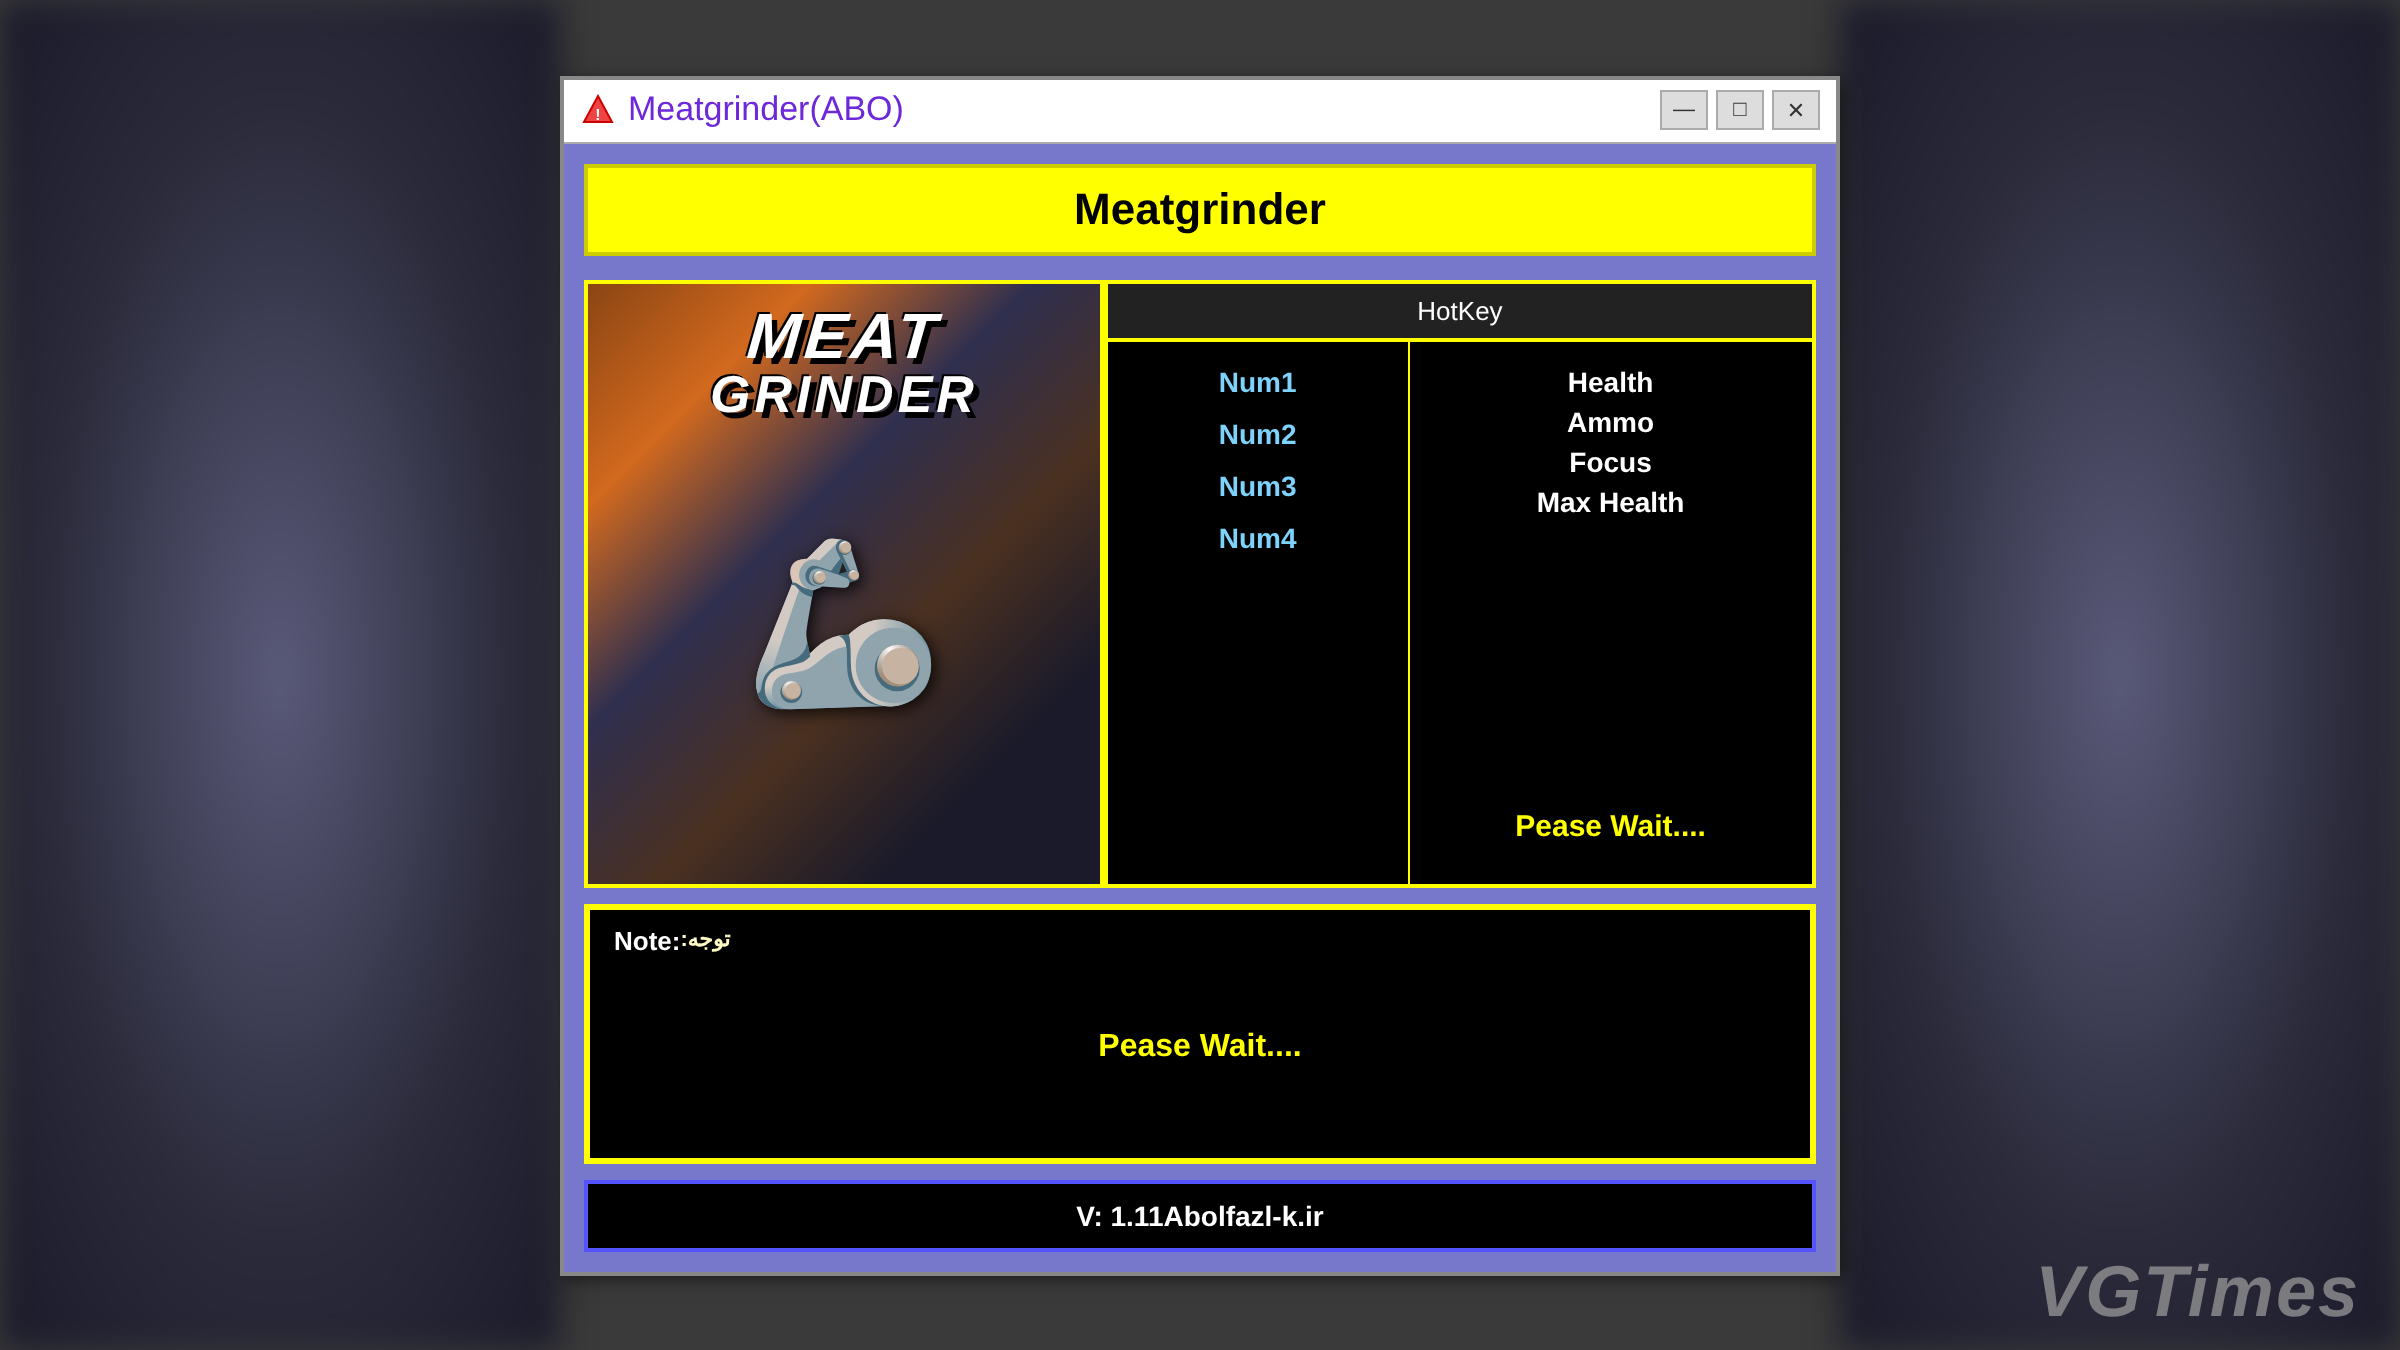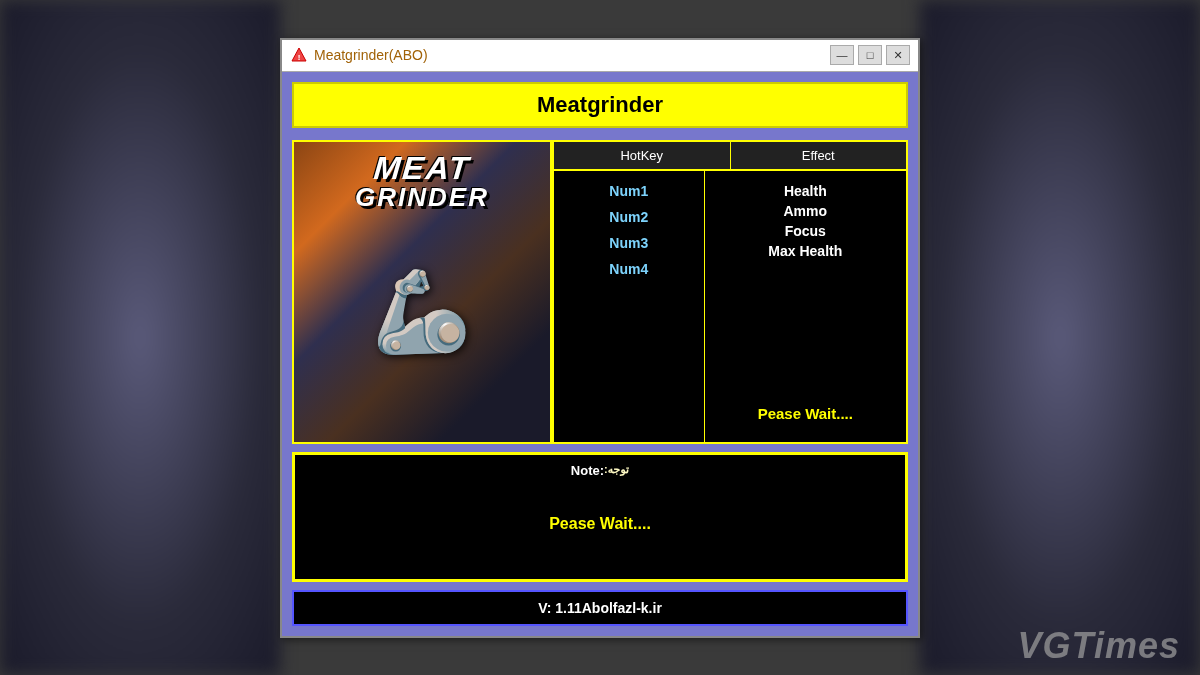--- a/index.html
+++ b/index.html
@@ -71,22 +71,22 @@
       justify-content: center;
     }
 
     .titlebar-icon svg {
       width: 16px;
       height: 16px;
     }
 
     .titlebar-title {
       flex: 1;
-      font-size: 14px;
-      color: #a16207;
+      font-size: 17px;
+      color: #6d28d9;
     }
 
     .titlebar-controls {
       display: flex;
       gap: 4px;
     }
 
     .titlebar-btn {
       width: 24px;
       height: 20px;
@@ -269,21 +269,21 @@
       border: 3px solid #ffff00;
       padding: 8px 12px;
       min-height: 130px;
       margin-bottom: 8px;
       display: flex;
       flex-direction: column;
     }
 
     .note-header {
       display: flex;
-      justify-content: center;
+      justify-content: flex-start;
       margin-bottom: 0;
     }
 
     .note-label {
       color: white;
       font-size: 13px;
       font-weight: bold;
     }
 
     .note-arabic {
@@ -364,21 +364,20 @@
             <span class="game-title-meat">MEAT</span>
             <span class="game-title-grinder">GRINDER</span>
           </div>
           <div class="game-character">🦾</div>
         </div>
       </div>
 
       <div class="hotkey-panel">
         <div class="hotkey-header">
           <div class="hotkey-col-header">HotKey</div>
-          <div class="hotkey-col-header">Effect</div>
         </div>
         <div class="hotkey-rows">
           <div class="hotkey-keys-col">
             <span class="hotkey-key">Num1</span>
             <span class="hotkey-key">Num2</span>
             <span class="hotkey-key">Num3</span>
             <span class="hotkey-key">Num4</span>
           </div>
           <div class="hotkey-effects-col">
             <span class="hotkey-effect">Health</span>

